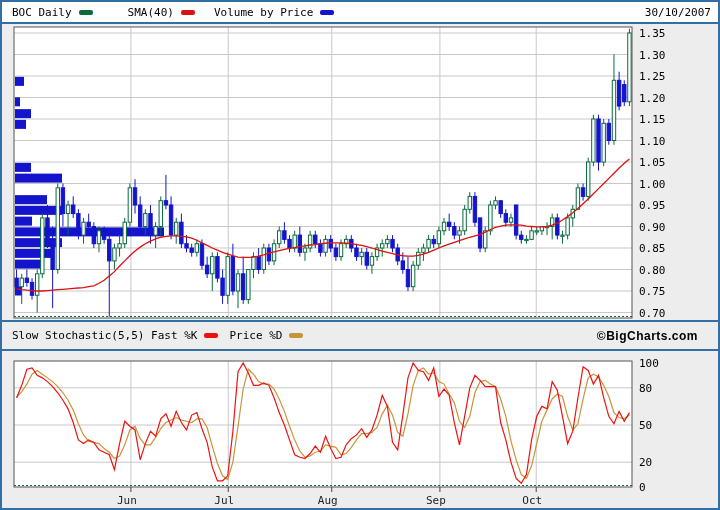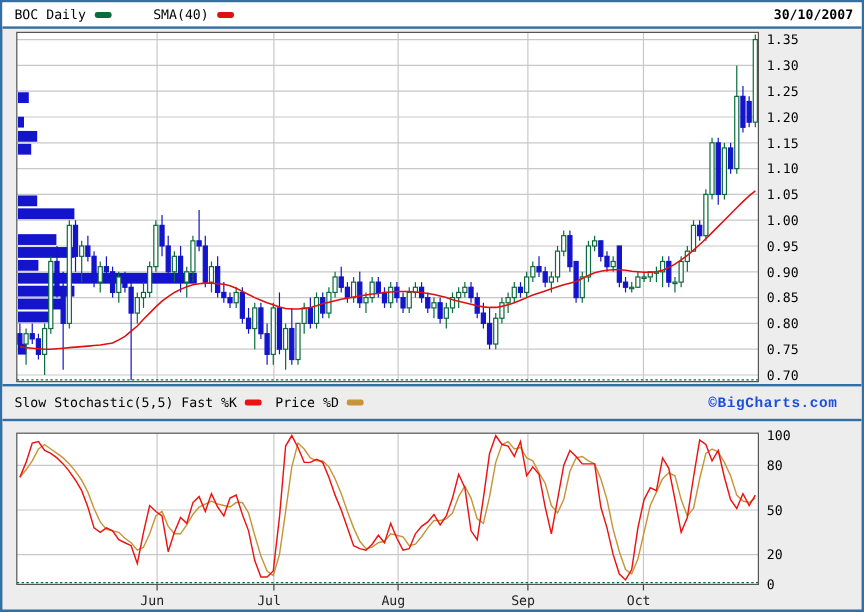--- a/index.html
+++ b/index.html
@@ -5,27 +5,27 @@
   html,body{margin:0;padding:0;background:#fff;}
   .page{position:relative;width:720px;height:510px;background:#ededed;
         box-shadow:inset 0 0 0 2px #336fa5;overflow:hidden;
         font-family:"DejaVu Sans Mono",monospace;}
   .hdr{position:absolute;left:2px;top:2px;width:716px;height:20px;background:#ffffff;
        border-bottom:2px solid #336fa5;display:flex;align-items:center;font-size:11px;z-index:2;}
   .hdr .pad{width:10px;}
   .lg{display:flex;align-items:center;}
   .swatch{display:inline-block;width:14px;height:5px;border-radius:2px;margin:0 7px;}
   .gap28{width:28px;} .gap12{width:12px;}
-  .date{position:absolute;right:7px;top:4px;font-size:11px;color:#000;font-weight:bold;}
+  .date{position:absolute;right:7px;top:4px;font-size:11px;color:#000;}
   .midrow{position:absolute;left:2px;top:320px;width:716px;height:31px;box-sizing:border-box;
           background:#ededed;border-top:2px solid #336fa5;border-bottom:2px solid #336fa5;
           display:flex;align-items:center;font-size:11px;z-index:2;text-align:right;}
   .copyright{margin-left:auto;margin-right:20px;
-             font-family:Liberation Mono, monospace;font-weight:bold;font-size:12px;
-             color:#1d4ed8;letter-spacing:0.5px;}
+             font-family:Liberation Sans, sans-serif;font-weight:bold;font-size:12px;
+             color:#000000;letter-spacing:0.5px;}
   svg#chart-canvas{position:absolute;left:0;top:0;z-index:1;}
   .axlab{font-family:"DejaVu Sans Mono",monospace;font-size:11px;fill:#000;}
   .molab{font-family:"DejaVu Sans Mono",monospace;font-size:11px;fill:#222;}
 </style>
 </head>
 <body>
 
 <div class="page">
 
   <div class="hdr">
@@ -33,20 +33,24 @@
     <span class="lg">
       <span>BOC Daily</span>
       <span class="swatch" id="sw-green" style="background: rgb(10, 107, 60);"></span>
     </span>
     <span class="gap28"></span>
     <span class="lg">
       <span>SMA(40)</span>
       <span class="swatch" id="sw-red" style="background: rgb(221, 17, 17);"></span>
     </span>
     <span class="gap12"></span>
+    <span class="lg">
+      <span>Volume by Price</span>
+      <span class="swatch" id="sw-blue" style="background: rgb(20, 20, 204);"></span>
+    </span>
     <span class="date">30/10/2007</span>
   </div>
 
   <div class="midrow">
     <span class="pad" style="width:10px"></span>
     <span class="lg">
       <span>Slow Stochastic(5,5) Fast %K</span>
       <span class="swatch" id="sw-kred" style="background: rgb(238, 17, 17);"></span>
     </span>
     <span class="gap12" style="width:4px"></span>

